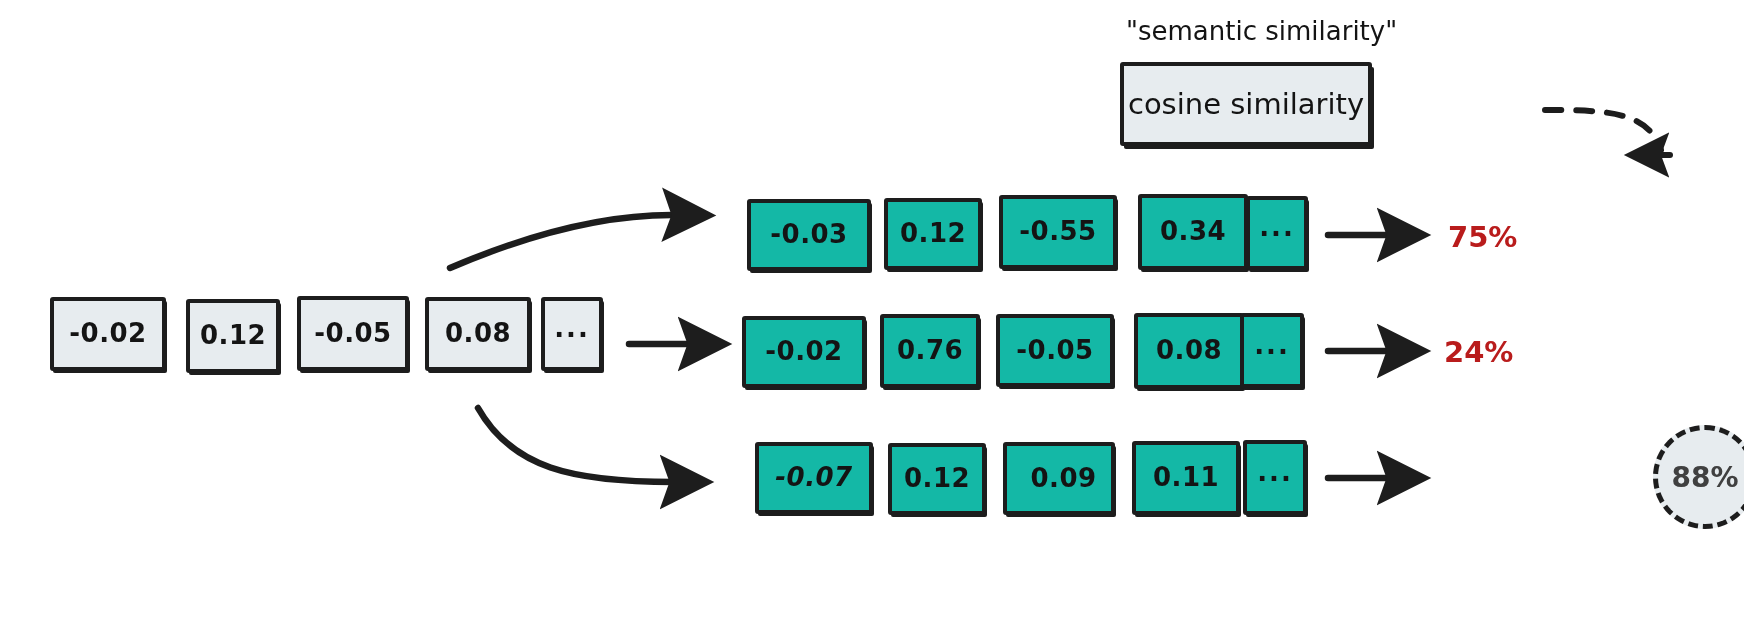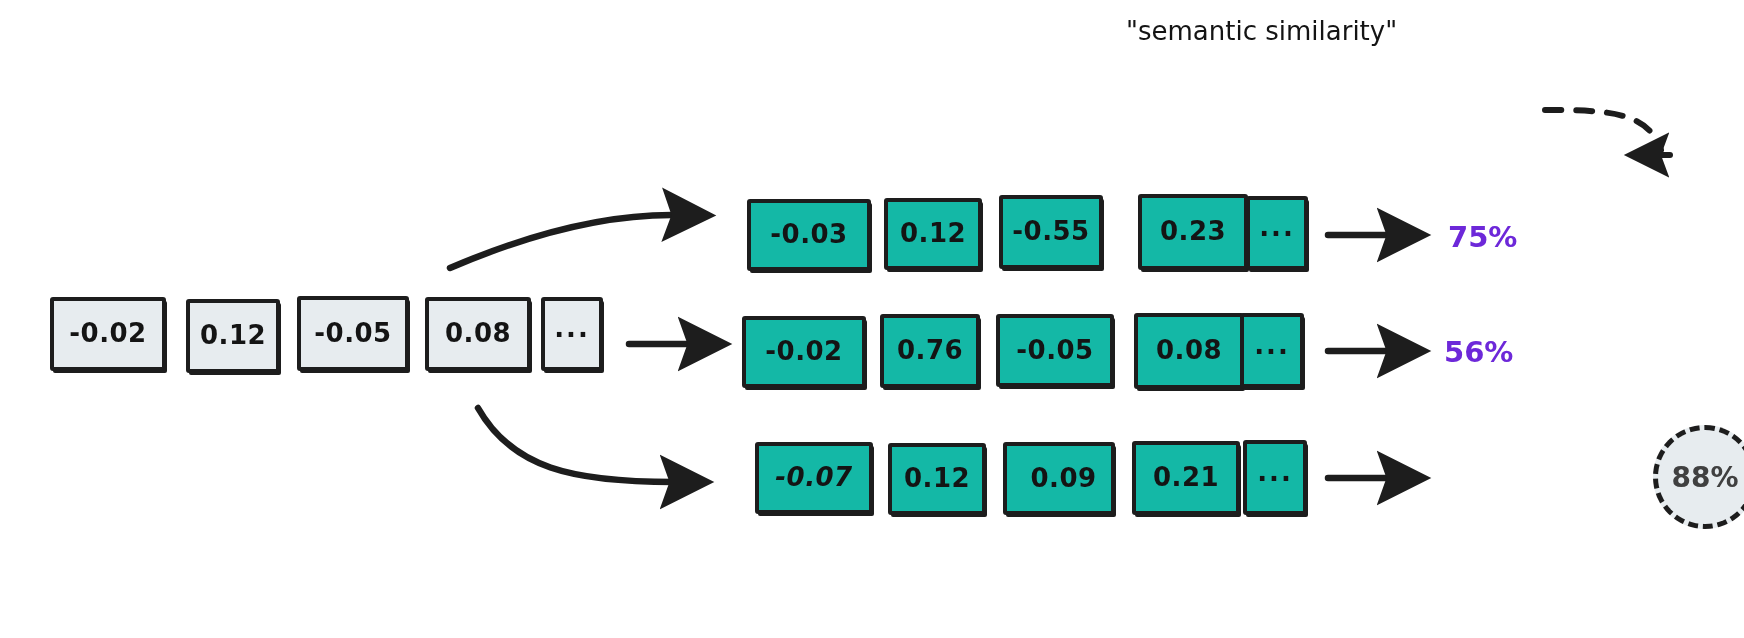--- a/index.html
+++ b/index.html
@@ -76,21 +76,21 @@
     font-family: "DejaVu Sans", sans-serif;
     font-size: 26px;
     color: #141414;
     white-space: nowrap;
   }
   .score {
     position: absolute;
     font-family: "DejaVu Sans", sans-serif;
     font-size: 29px;
     font-weight: 600;
-    color: #6d28d9;
+    color: #b91c1c;
     white-space: nowrap;
   }
   
   .score-circle {
     position: absolute;
     box-sizing: border-box;
     width: 104px;
     height: 104px;
     border-radius: 50%;
     background: #e7ecef;
@@ -144,20 +144,23 @@
     </g>
 
     <g>
       <path d="M1545,110 C1610,110 1648,112 1661,150" fill="none" stroke="#1d1d1d" stroke-width="6" stroke-linecap="round" stroke-dasharray="16 15"></path>
       <path d="M1663,148 L1663,163" fill="none" stroke="#1d1d1d" stroke-width="6" stroke-linecap="round" marker-end="url(#ah2)" transform="rotate(90 1663 155)"></path>
     </g>
   </svg>
 
   <div class="caption" style="left:1126px; top:16px;">"semantic similarity"</div>
 
+  <div class="cosine-box" style="left:1120px; top:62px; width:252px; height:84px;">
+    <span>cosine similarity</span>
+  </div>
 
   <div>
     <div class="cell query" style="left:50px; top:297px; width:116px; height:74px;">
       <span class="cell-text">-0.02</span>
     </div>
     <div class="cell query" style="left:186px; top:299px; width:94px; height:74px;">
       <span class="cell-text">0.12</span>
     </div>
     <div class="cell query" style="left:297px; top:296px; width:112px; height:75px;">
       <span class="cell-text">-0.05</span>
@@ -170,25 +173,25 @@
     </div>
   </div>
 
   <div>
     <div class="cell doc" style="left:747px; top:199px; width:124px; height:72px;">
       <span class="cell-text">-0.03</span>
     </div>
     <div class="cell doc" style="left:884px; top:198px; width:98px; height:72px;">
       <span class="cell-text">0.12</span>
     </div>
-    <div class="cell doc" style="left:999px; top:195px; width:104px; height:74px;">
+    <div class="cell doc" style="left:999px; top:195px; width:118px; height:74px;">
       <span class="cell-text">-0.55</span>
     </div>
     <div class="cell doc" style="left:1138px; top:194px; width:110px; height:76px;">
-      <span class="cell-text">0.23</span>
+      <span class="cell-text">0.34</span>
     </div>
     <div class="cell doc ellipsis" style="left:1246px; top:196px; width:62px; height:74px;">
       <span class="cell-text">...</span>
     </div>
     <div class="score" style="left:1448px; top:220px;">75%</div>
   </div>
 
   <div>
     <div class="cell doc" style="left:742px; top:316px; width:124px; height:72px;">
       <span class="cell-text">-0.02</span>
@@ -198,35 +201,35 @@
     </div>
     <div class="cell doc" style="left:996px; top:314px; width:118px; height:73px;">
       <span class="cell-text">-0.05</span>
     </div>
     <div class="cell doc" style="left:1134px; top:313px; width:110px; height:76px;">
       <span class="cell-text">0.08</span>
     </div>
     <div class="cell doc ellipsis" style="left:1240px; top:313px; width:64px; height:75px;">
       <span class="cell-text">...</span>
     </div>
-    <div class="score" style="left:1444px; top:335px;">56%</div>
+    <div class="score" style="left:1444px; top:335px;">24%</div>
   </div>
 
   <div>
     <div class="cell doc" style="left:755px; top:442px; width:118px; height:72px;font-style:italic;">
       <span class="cell-text">-0.07</span>
     </div>
     <div class="cell doc" style="left:888px; top:443px; width:98px; height:72px;">
       <span class="cell-text">0.12</span>
     </div>
     <div class="cell doc" style="left:1003px; top:442px; width:112px; height:73px;padding-left:9px;">
       <span class="cell-text">0.09</span>
     </div>
     <div class="cell doc" style="left:1132px; top:441px; width:108px; height:74px;">
-      <span class="cell-text">0.21</span>
+      <span class="cell-text">0.11</span>
     </div>
     <div class="cell doc ellipsis" style="left:1243px; top:440px; width:64px; height:75px;">
       <span class="cell-text">...</span>
     </div>
     <div class="score-circle" style="left:1653px; top:425px;">
       <span class="score-circle-text">88%</span>
     </div>
   </div>
 
 </div>

